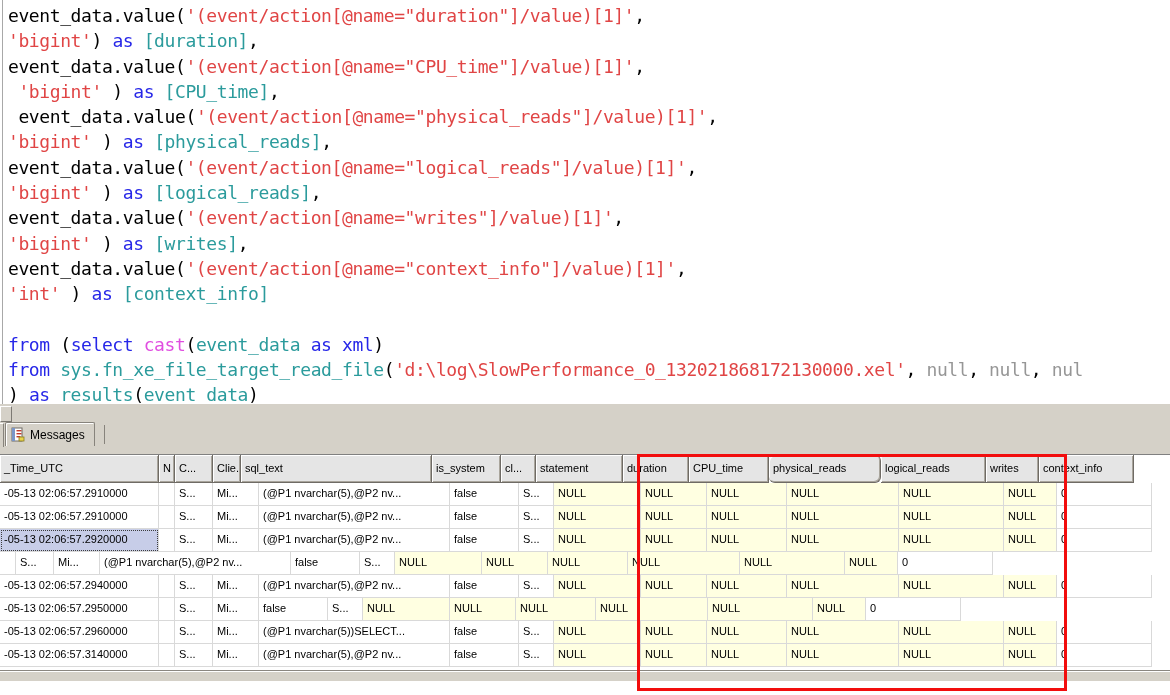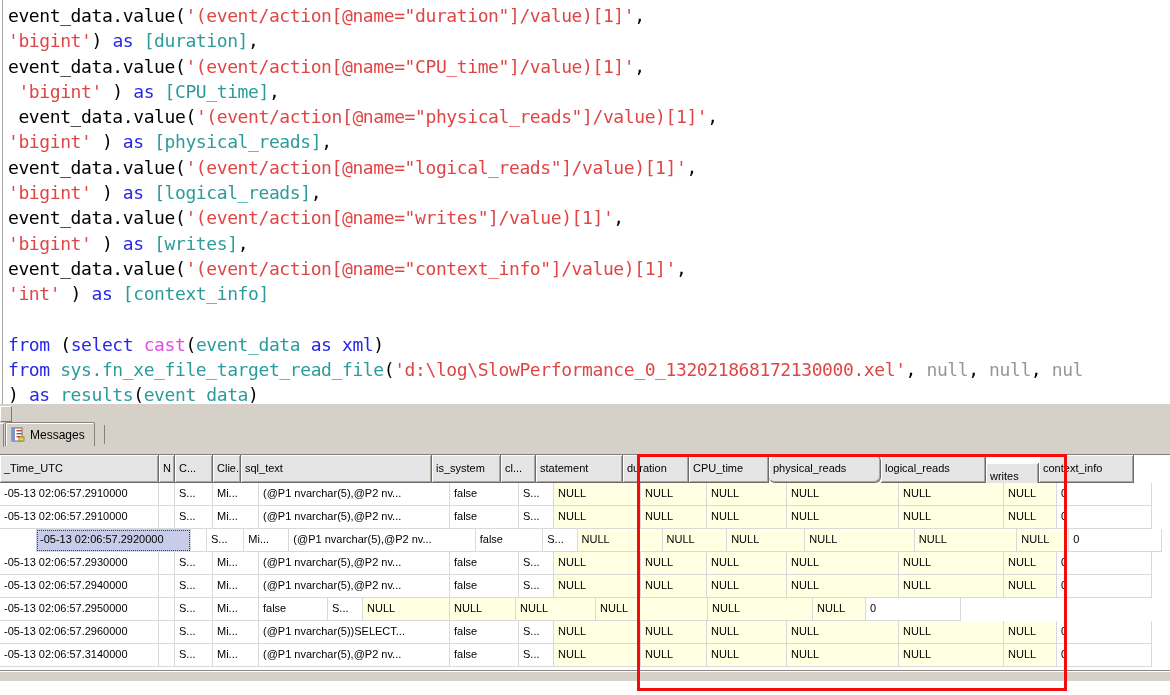--- a/index.html
+++ b/index.html
@@ -40,21 +40,21 @@
   .hcell{box-sizing:border-box;height:28px;background:#e5e5e5;
          border-right:1px solid #6f6b65;border-bottom:1px solid #6f6b65;
          box-shadow:inset 1px 1px 0 #ffffff,inset -1px -1px 0 #a9a59c;
          font-size:11px;color:#000;line-height:26px;padding:0 4px;
          white-space:nowrap;overflow:hidden;}
   .dcell{box-sizing:border-box;height:23px;background:#fff;
          border-right:1px solid #d9d9d9;border-bottom:1px solid #d9d9d9;
          font-size:11px;color:#000;line-height:21px;padding:0 4px;
          white-space:nowrap;overflow:hidden;}
   .dcell.nullbg{background:#ffffe1;}
-  .dcell.selected{background:#c7cde8;outline:1px dotted #3c3c3c;outline-offset:-2px;margin-left:36px;}
+  .dcell.selected{background:#c7cde8;outline:1px dotted #3c3c3c;outline-offset:-2px;}
   .fill{flex:1;background:transparent;border:none;}
   .hfill{flex:1;background:#fff;border:none;box-shadow:none;}
 
   
   .grid-hscroll{position:absolute;left:0;top:671px;width:1170px;height:9px;background:#d5d1c8;
                 border-top:1px solid #fff;box-shadow:0 -1px 0 #8a8680;}
 
   
   .statusbar{position:absolute;left:0;top:680px;width:1170px;height:15px;
              display:flex;align-items:center;padding-left:3px;box-sizing:border-box;
@@ -98,21 +98,21 @@
         <div class="hcell" style="width: 38px;">C...</div>
         <div class="hcell" style="width: 28px;">Clie...</div>
         <div class="hcell" style="width: 191px;">sql_text</div>
         <div class="hcell" style="width: 69px;">is_system</div>
         <div class="hcell" style="width: 35px;">cl...</div>
         <div class="hcell" style="width: 87px;">statement</div>
         <div class="hcell" style="width: 66px;">duration</div>
         <div class="hcell" style="width: 80px;">CPU_time</div>
         <div class="hcell" style="width: 112px; border-radius: 6px;">physical_reads</div>
         <div class="hcell" style="width: 105px;">logical_reads</div>
-        <div class="hcell" style="width: 53px; margin-top: 8px;">writes</div>
+        <div class="hcell" style="width: 53px;">writes</div>
         <div class="hcell" style="width: 95px;">context_info</div>
         <div class="hcell hfill"></div>
       </div>
       <div class="grid-row">
         <div class="dcell" style="width: 159px;">-05-13 02:06:57.2910000</div>
         <div class="dcell" style="width: 16px;"></div>
         <div class="dcell" style="width: 38px;">S...</div>
         <div class="dcell" style="width: 46px;">Mi...</div>
         <div class="dcell" style="width: 191px;">(@P1 nvarchar(5),@P2 nv...</div>
         <div class="dcell" style="width: 69px;">false</div>
@@ -154,21 +154,20 @@
         <div class="dcell nullbg" style="width: 87px; background: rgb(255, 255, 225);">NULL</div>
         <div class="dcell nullbg" style="width: 66px; background: rgb(255, 255, 225);">NULL</div>
         <div class="dcell nullbg" style="width: 80px; background: rgb(255, 255, 225);">NULL</div>
         <div class="dcell nullbg" style="width: 112px; background: rgb(255, 255, 225);">NULL</div>
         <div class="dcell nullbg" style="width: 105px; background: rgb(255, 255, 225);">NULL</div>
         <div class="dcell nullbg" style="width: 53px; background: rgb(255, 255, 225);">NULL</div>
         <div class="dcell" style="width: 95px;">0</div>
         <div class="dcell fill" style="border-right: none; border-bottom: none;"></div>
       </div>
       <div class="grid-row">
-        <div class="dcell" style="width: 159px;">-05-13 02:06:57.2930000</div>
         <div class="dcell" style="width: 16px;"></div>
         <div class="dcell" style="width: 38px;">S...</div>
         <div class="dcell" style="width: 46px;">Mi...</div>
         <div class="dcell" style="width: 191px;">(@P1 nvarchar(5),@P2 nv...</div>
         <div class="dcell" style="width: 69px;">false</div>
         <div class="dcell" style="width: 35px;">S...</div>
         <div class="dcell nullbg" style="width: 87px; background: rgb(255, 255, 225);">NULL</div>
         <div class="dcell nullbg" style="width: 66px; background: rgb(255, 255, 225);">NULL</div>
         <div class="dcell nullbg" style="width: 80px; background: rgb(255, 255, 225);">NULL</div>
         <div class="dcell nullbg" style="width: 112px; background: rgb(255, 255, 225);">NULL</div>

